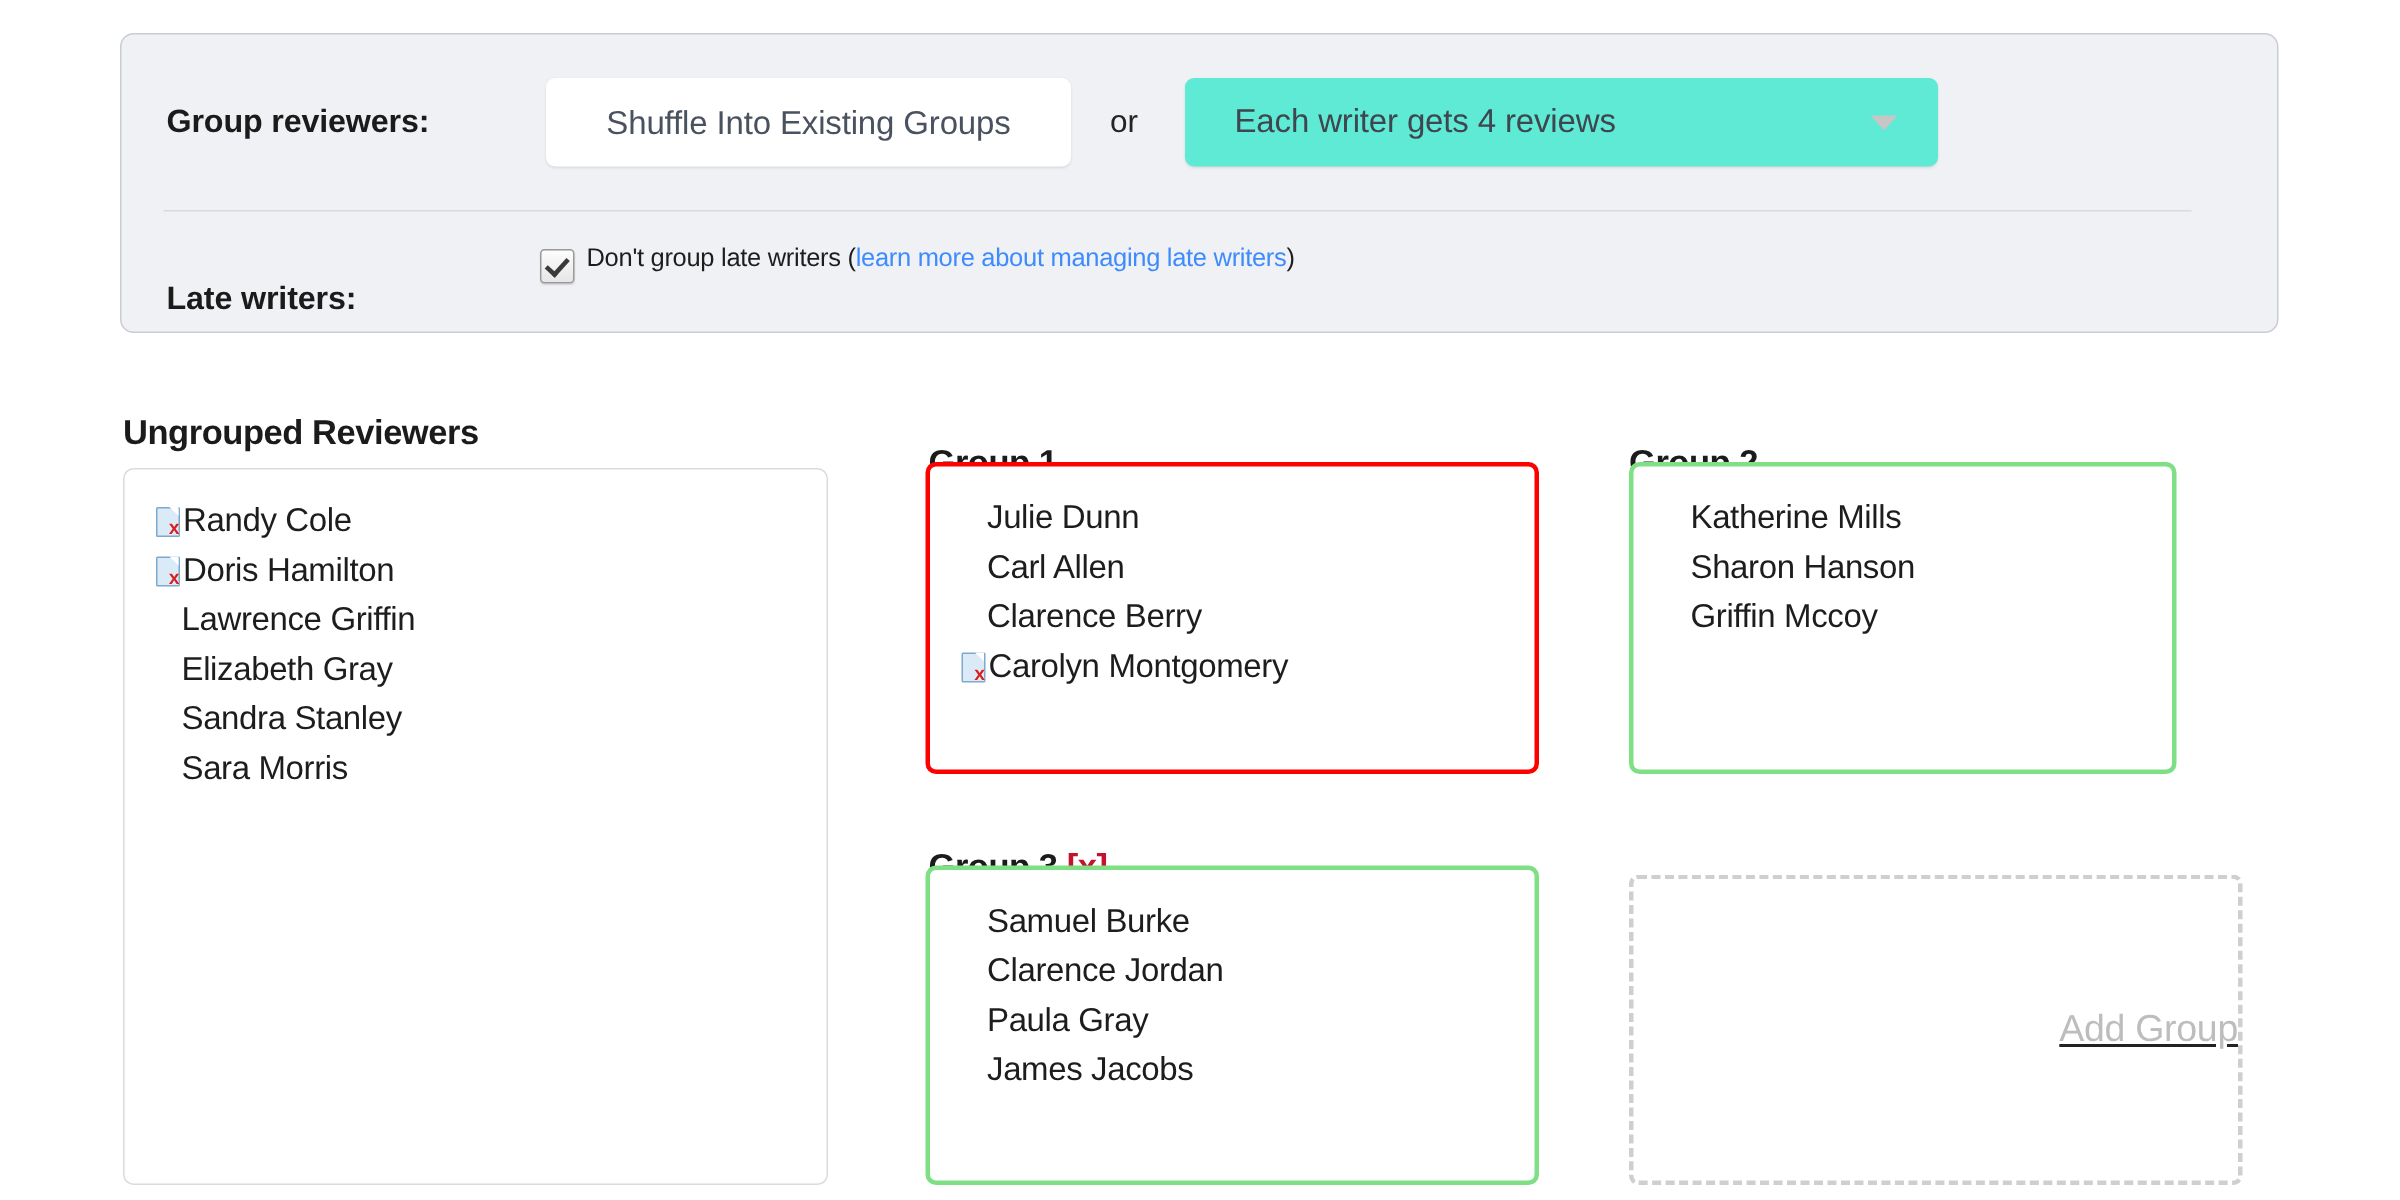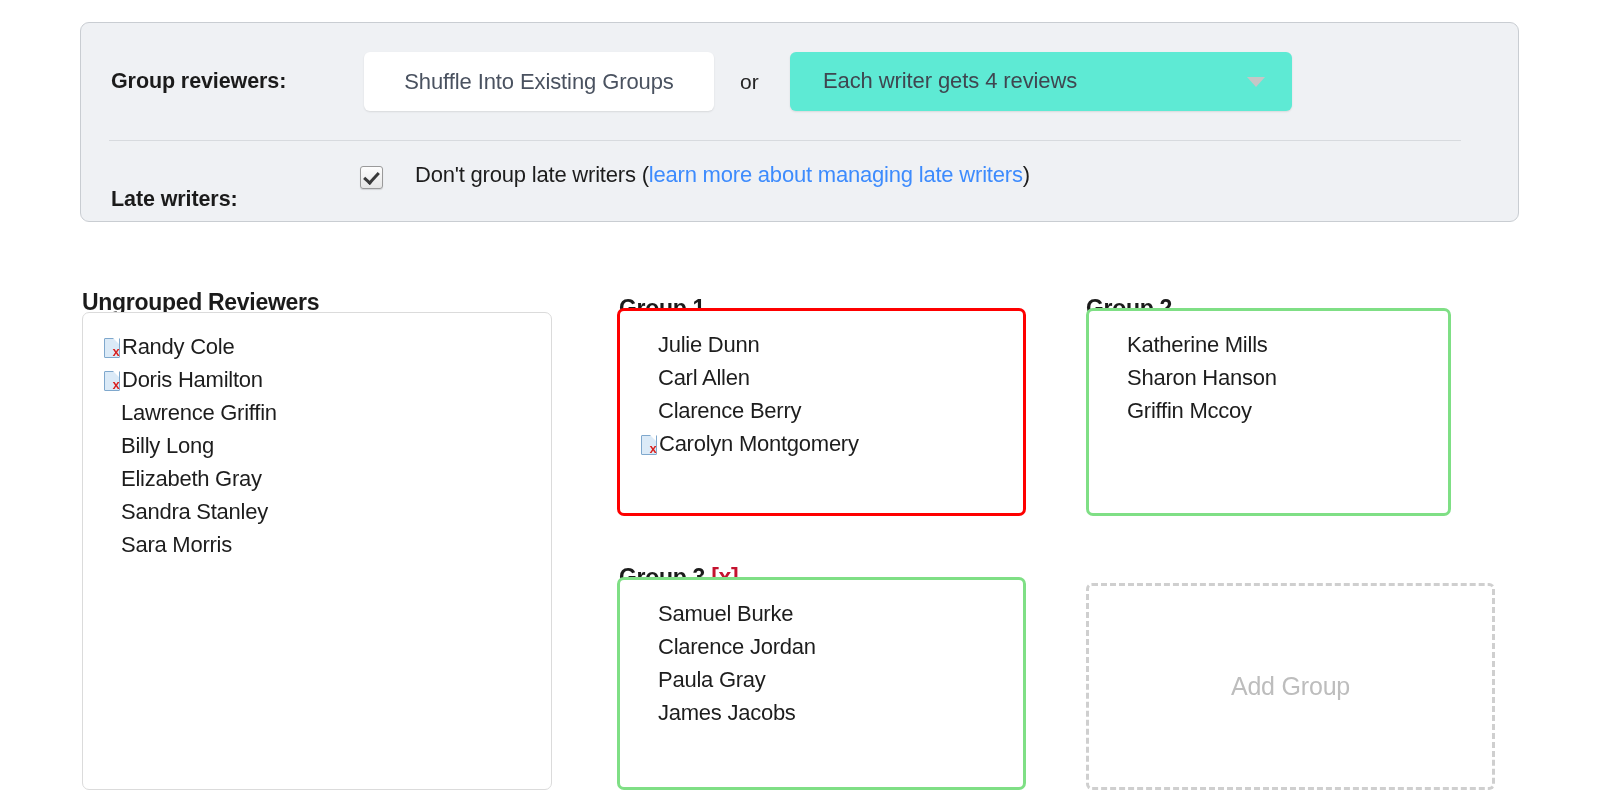--- a/index.html
+++ b/index.html
@@ -144,25 +144,24 @@
     height: 12px;
     border: solid #3a3a3a;
     border-width: 0 3px 3px 0;
     transform: rotate(42deg);
   }
 
   .late-text {
     position: absolute;
     left: 310px;
     top: 21px;
-    font-size: 22px;
+    font-size: 17px;
     color: #1d1d1d;
     letter-spacing: -0.2px;
     white-space: nowrap;
-    margin-left: 24px;
   }
   .late-link {
     color: #3d8bfd;
     text-decoration: none;
     cursor: pointer;
   }
 
   
   .column-heading {
     position: absolute;
@@ -250,22 +249,23 @@
   }
 
   .add-group-box {
     position: absolute;
     box-sizing: border-box;
     border: 3px dashed #cfcfcf;
     border-radius: 6px;
     background: #ffffff;
     display: flex;
     align-items: center;
-    justify-content: center;
-    cursor: pointer;
+    justify-content: flex-end;
+    cursor: pointer;
+    text-decoration: underline;
   }
   .add-group-label {
     font-size: 25px;
     color: #bdbdbd;
     letter-spacing: -0.2px;
   }
 </style>
 </head>
 <body>
 
@@ -290,28 +290,27 @@
     <span class="settings-label label-late-writers">Late writers:</span>
 
     <span class="late-check"></span>
 
     <span class="late-text">
       <span>Don't group late writers (</span><a class="late-link">learn more about managing late writers</a><span>)</span>
     </span>
   </div>
 </div>
 
-<h2 class="column-heading" style="left:82px; top:277px;margin-top:12px;">Ungrouped Reviewers</h2>
+<h2 class="column-heading" style="left:82px; top:263px;margin-top:12px;">Ungrouped Reviewers</h2>
 
 <div class="roster-box plain" style="left:82px; top:312px; width:470px; height:478px;">
   <ul class="roster-list" id="ungrouped-list">
       <li class="roster-item has-icon"><span class="late-icon"><span class="page"></span><span class="fold"></span><span class="xmark">x</span></span><span>Randy Cole</span></li>
       <li class="roster-item has-icon"><span class="late-icon"><span class="page"></span><span class="fold"></span><span class="xmark">x</span></span><span>Doris Hamilton</span></li>
       <li class="roster-item"><span>Lawrence Griffin</span></li>
-      <li class="roster-item"><span>Billy Long</span></li>
       <li class="roster-item"><span>Elizabeth Gray</span></li>
       <li class="roster-item"><span>Sandra Stanley</span></li>
       <li class="roster-item"><span>Sara Morris</span></li>
     </ul>
 </div>
 
 <h2 class="column-heading" style="left:619px; top:276px;">
   <span>Group 1</span>
 </h2>
 

